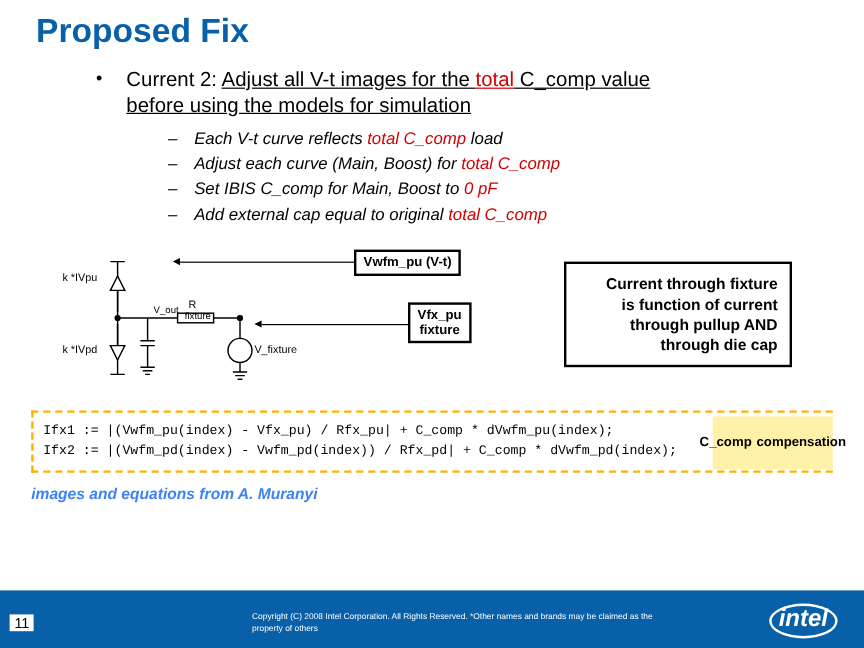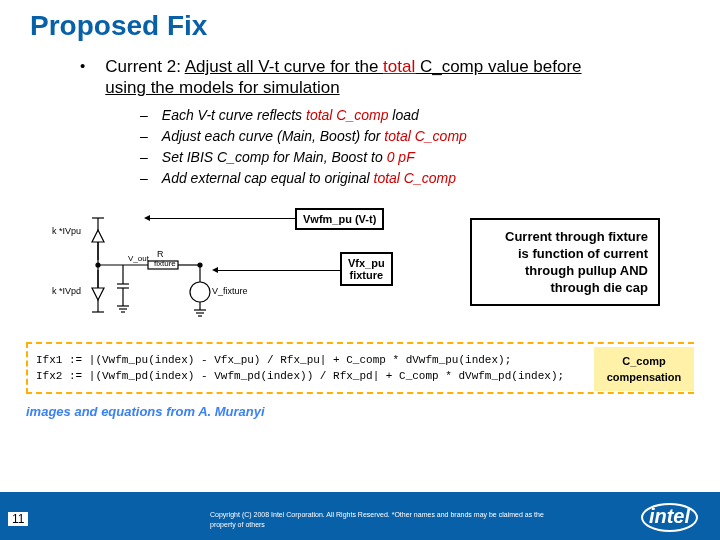--- a/index.html
+++ b/index.html
@@ -121,21 +121,21 @@
   .ccomp-hl {
     position: absolute;
     right: 0;
     top: 3px;
     width: 100px;
     height: 44px;
     background: #fff2a8;
     font-size: 11px;
     font-weight: bold;
     display: flex;
-    flex-direction: column;
+    flex-direction: row;
     justify-content: center;
     align-items: center;
     gap:4px;
     font-family: Arial, sans-serif;
   }
   .credit {
     margin: 10px 0 0 26px;
     font-size: 13px;
     font-weight: bold;
     font-style: italic;
@@ -186,21 +186,21 @@
   }
 </style>
 </head>
 <body>
 
 <div class="slide-title">Proposed Fix</div>
 
 <div class="main-bullet-row">
   <div class="main-bullet-mark">•</div>
   <div class="main-bullet-text">
-    <span>Current 2: </span><span class="underline">Adjust all V-t curve for the </span><span class="underline red">total</span><span class="underline"> C_comp value before using the models for simulation</span>
+    <span>Current 2: </span><span class="underline">Adjust all V-t images for the </span><span class="underline red">total</span><span class="underline"> C_comp value before using the models for simulation</span>
   </div>
 </div>
 
 <div class="sub-list">
   <div class="sub-row">
     <div class="sub-mark">–</div>
     <div class="sub-text"><span>Each V-t curve reflects </span><span class="red">total C_comp</span><span> load</span></div>
   </div>
   <div class="sub-row">
     <div class="sub-mark">–</div>

